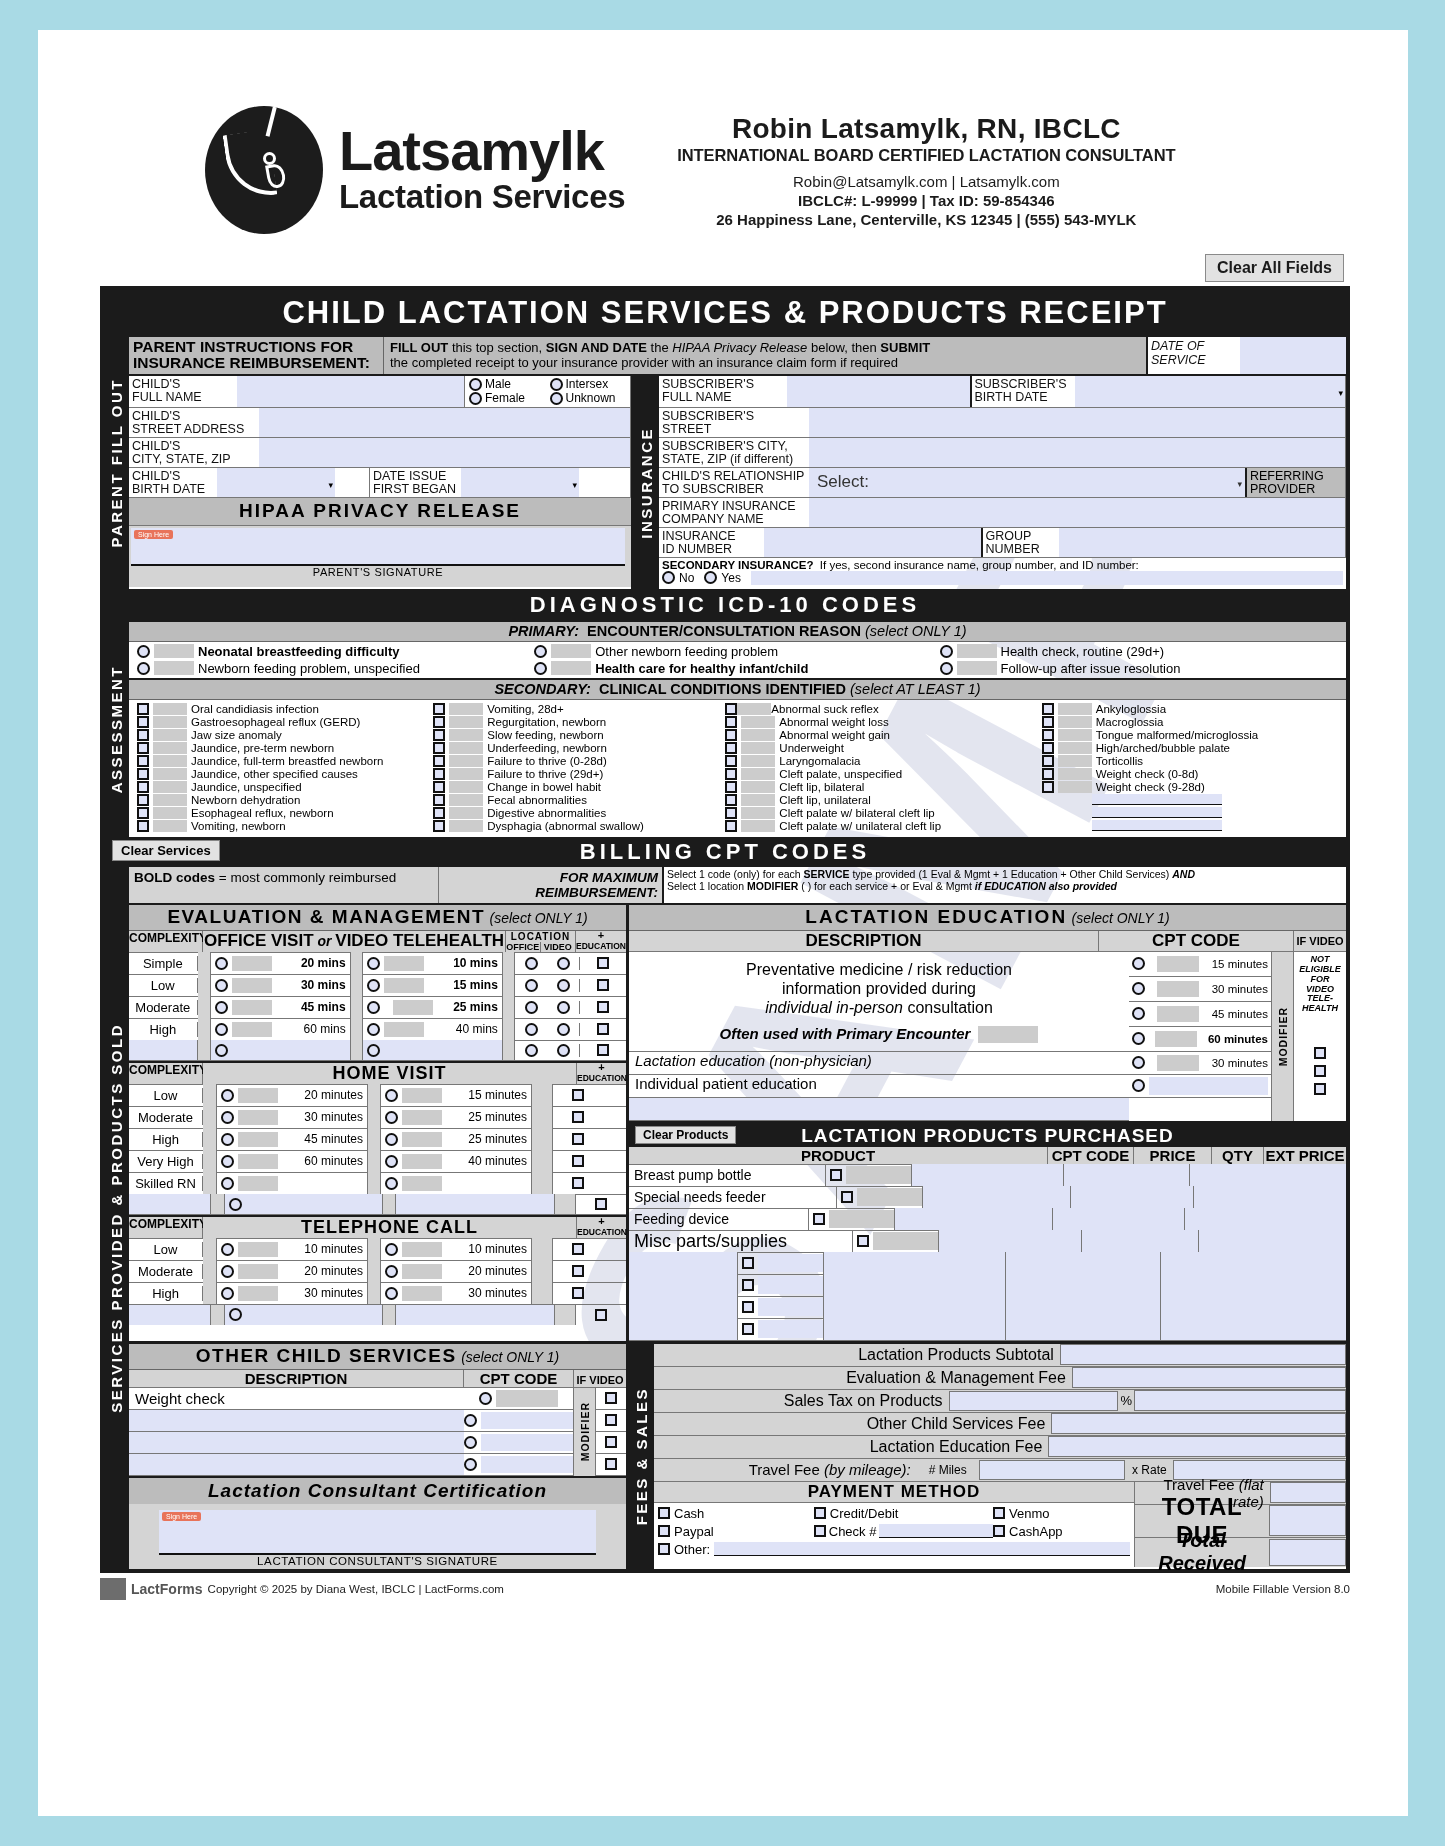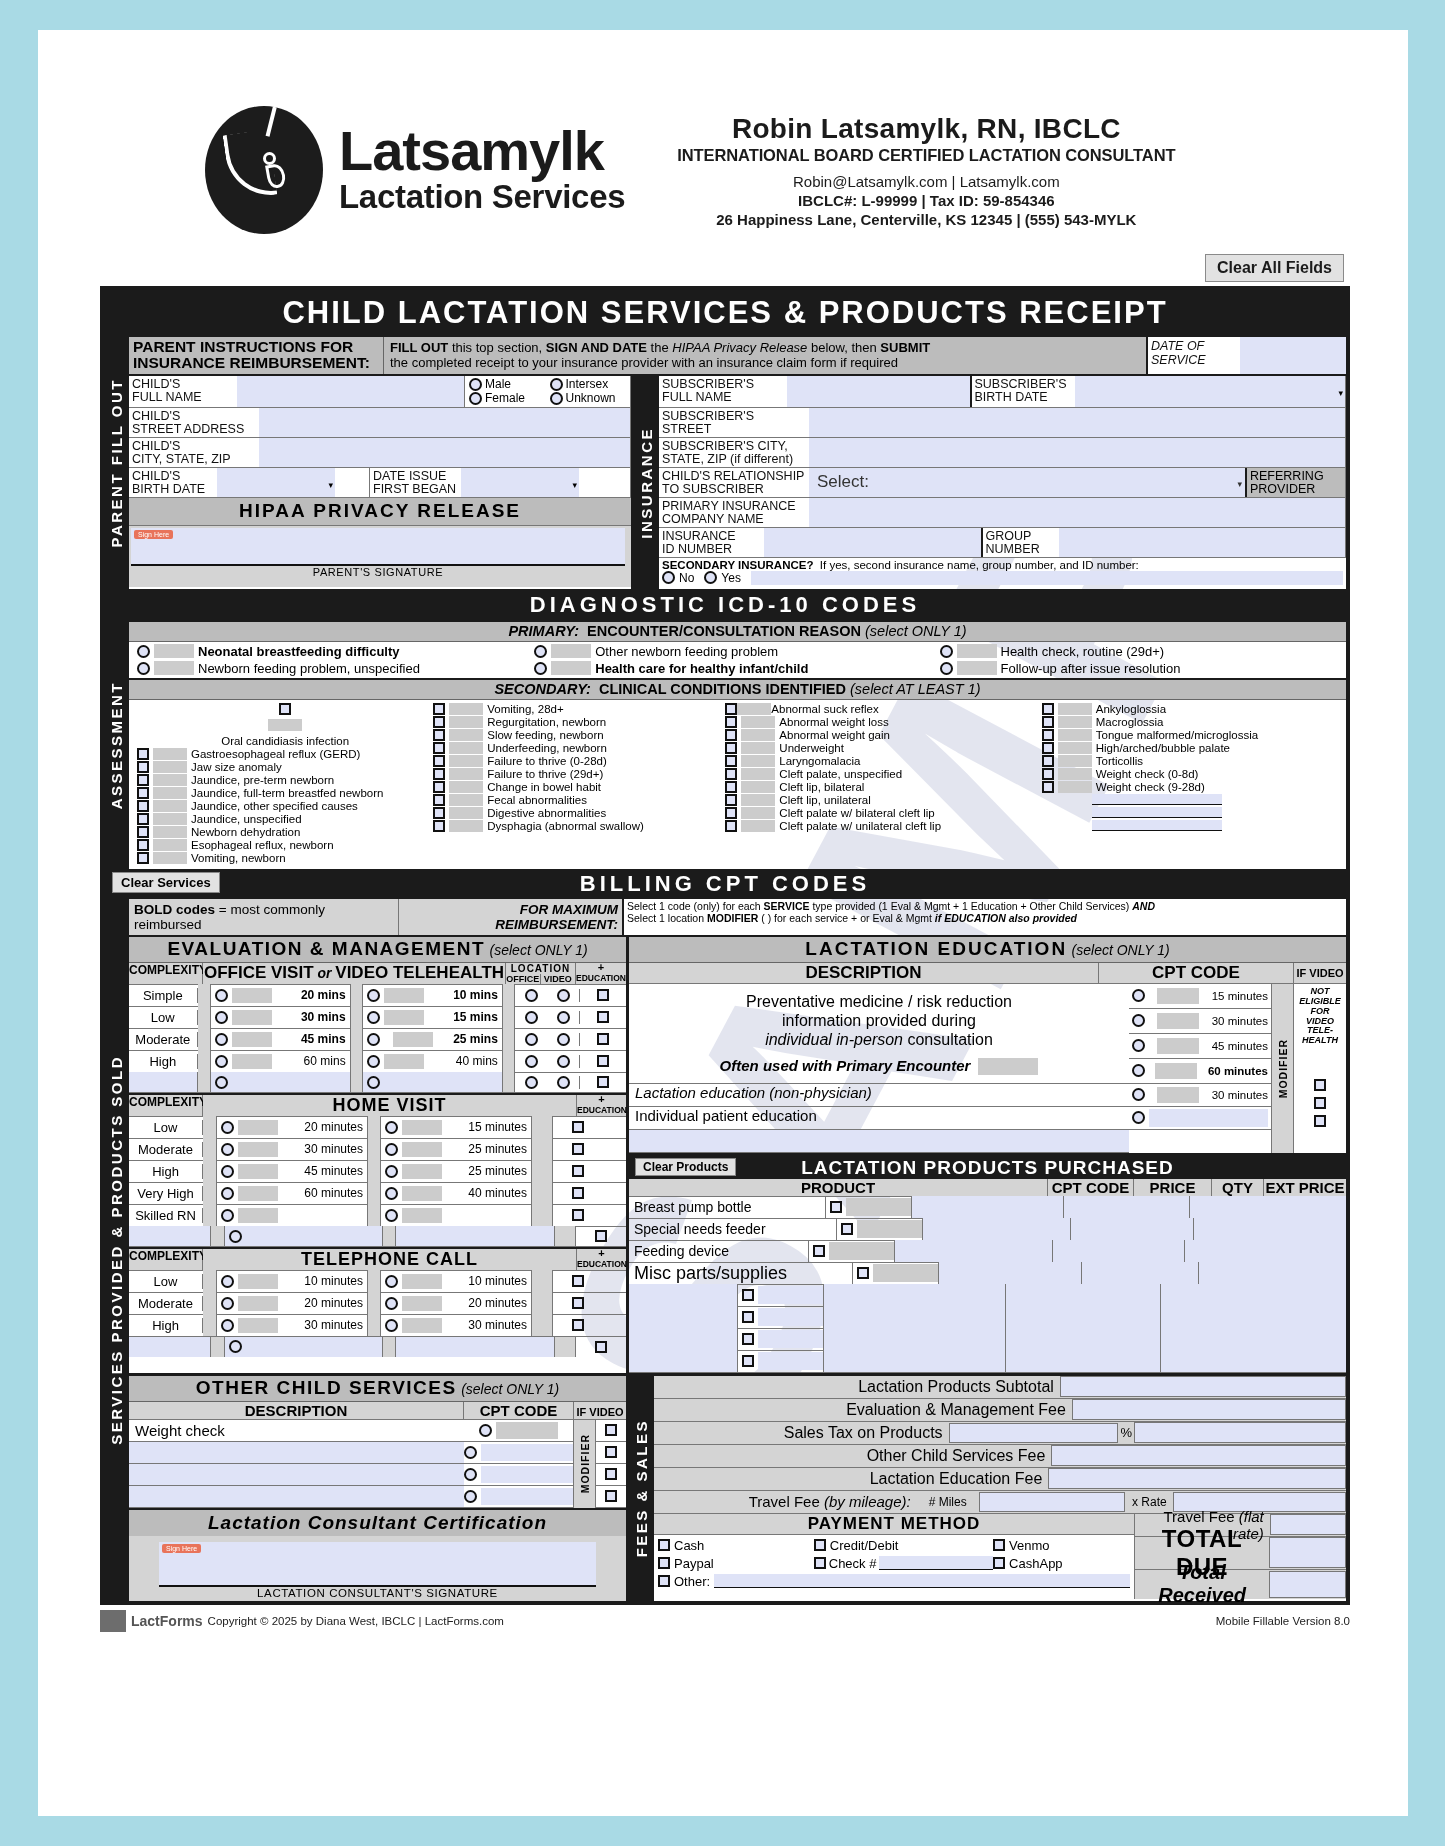--- a/index.html
+++ b/index.html
@@ -375,21 +375,21 @@
                   </div>
           </div>
         </div>
 
         <div class="greyband" style="text-align:center;font-size:14.5px;font-weight:bold;padding:1px 0 2px;border-bottom:1px solid #666">
           <i>SECONDARY:</i>&nbsp; <span>CLINICAL CONDITIONS IDENTIFIED</span> <i style="font-weight:normal">(select AT LEAST 1)</i>
         </div>
 
         <div class="row" style="padding:3px 0 4px">
           <div style="width:25%;padding-left:8px" id="sc1">
-                  <div style="display: flex; align-items: center; gap: 4px; margin-bottom: 1px; flex-direction: column;">
+                  <div style="display: flex; align-items: center; gap: 4px; margin-bottom: 1px;">
                     <span class="chk"></span>
                     <span class="grey-in" style="width:34px;height:12px;flex:0 0 auto"></span>
                     <span style="font-size:11.5px;white-space:nowrap">Oral candidiasis infection</span>
                   </div>
                   <div style="display: flex; align-items: center; gap: 4px; margin-bottom: 1px;">
                     <span class="chk"></span>
                     <span class="grey-in" style="width:34px;height:12px;flex:0 0 auto"></span>
                     <span style="font-size:11.5px;white-space:nowrap">Gastroesophageal reflux (GERD)</span>
                   </div>
                   <div style="display: flex; align-items: center; gap: 4px; margin-bottom: 1px;">
@@ -586,21 +586,21 @@
       <div style="color:#fff;text-align:center;font-size:22px;font-weight:bold;letter-spacing:4px;padding-top:2px">BILLING CPT CODES</div>
     </div>
 
     <div class="row">
       <div class="vrail">
               <span>SERVICES PROVIDED &amp; PRODUCTS SOLD</span>
             </div>
       <div style="flex:1 1 auto">
 
         <div class="row" style="border-bottom:2px solid #1b1b1b">
-          <div class="greyband2" style="width:270px;font-size:13.5px;padding:3px 5px;border-right:1px solid #777"><b>BOLD codes</b><span> = most commonly reimbursed</span></div>
+          <div class="greyband2" style="width:310px;font-size:13.5px;padding:3px 5px;border-right:1px solid #777"><b>BOLD codes</b><span> = most commonly reimbursed</span></div>
           <div class="greyband2" style="width:225px;font-size:13.5px;font-weight:bold;font-style:italic;padding:3px 4px;text-align:right;border-right:2px solid #1b1b1b">FOR MAXIMUM REIMBURSEMENT:</div>
           <div style="flex:1 1 auto;font-size:10.5px;line-height:1.16;padding:1px 3px">
             <div><span>Select 1 code (only) for each </span><b>SERVICE</b><span> type provided (1 Eval &amp; Mgmt + 1 Education + Other Child Services) </span><b><i>AND</i></b></div>
             <div><span>Select 1 location </span><b>MODIFIER</b><span> (            ) for each service + </span><span>or Eval &amp; Mgmt </span><b><i>if EDUCATION also provided</i></b></div>
           </div>
         </div>
 
         <div class="row">
 
           <div style="width:500px;border-right:3px solid #1b1b1b">

